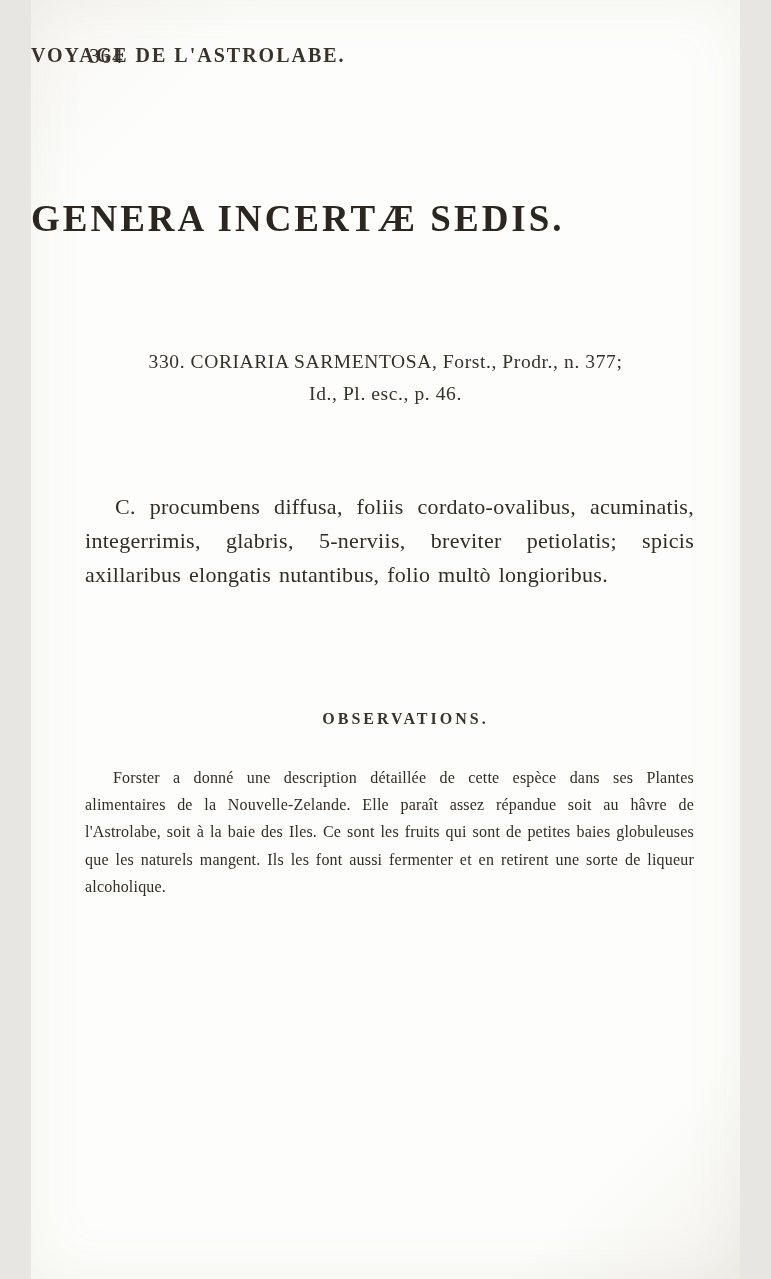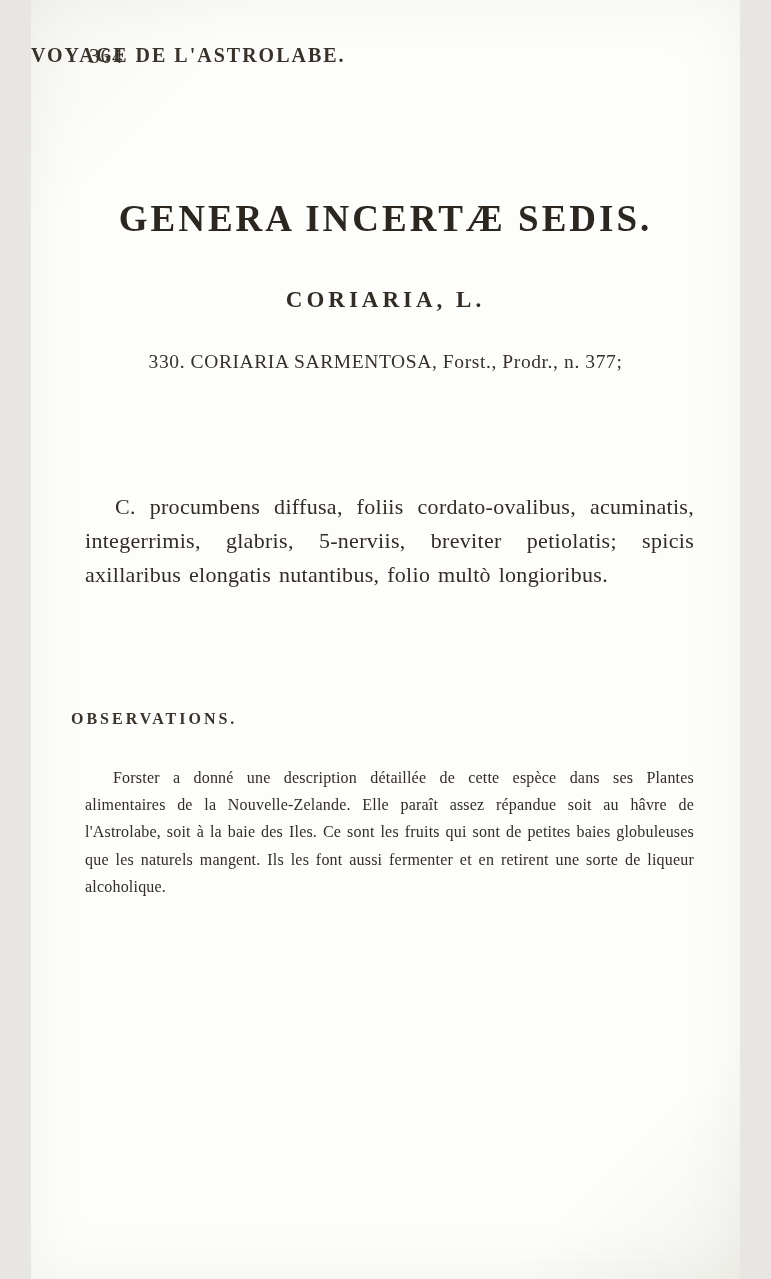--- a/index.html
+++ b/index.html
@@ -41,21 +41,20 @@
     font-size: 20px;
     font-weight: 700;
     letter-spacing: 2px;
     color: #39322a;
   }
   .main-heading {
     position: absolute;
     top: 172px;
     left: 0;
     right: 0;
-    text-align: center;
     font-size: 37px;
     font-weight: 700;
     letter-spacing: 3px;
     color: #2c2620;
   }
   .genus-heading {
     position: absolute;
     top: 268px;
     left: 0;
     right: 0;
@@ -95,20 +94,21 @@
     top: 618px;
     font-size: 22px;
     text-indent: 30px;
     color: #322c24;
   }
   .obs-heading {
     position: absolute;
     top: 694px;
     left: 0;
     right: 0;
+    text-align: center;
     font-size: 16px;
     font-weight: 600;
     letter-spacing: 3px;
     color: #3a332b;
     padding-left: 40px;
   }
   .obs-text {
     top: 748px;
     font-size: 16px;
     line-height: 1.7;
@@ -124,24 +124,24 @@
 
 <div class="page">
 
   <div class="page-header">
     <span class="page-number">364</span>
     <span class="running-title">VOYAGE DE L'ASTROLABE.</span>
   </div>
 
   <h1 class="main-heading">GENERA INCERTÆ SEDIS.</h1>
 
-  <h2 class="genus-heading">CORIARIA, L.</h2>
 
   <div class="species-entry">
     <div>330. CORIARIA SARMENTOSA, Forst., Prodr., n. 377;</div>
+    <div>Id., Pl. esc., p. 46.</div>
   </div>
 
   <p class="body-block latin-desc">C. procumbens diffusa, foliis cordato-ovalibus, acuminatis, integerrimis, glabris, 5-nerviis, breviter petiolatis; spicis axillaribus elongatis nutantibus, folio multò longioribus.</p>
 
 
   <h3 class="obs-heading">OBSERVATIONS.</h3>
 
   <p class="body-block obs-text">Forster a donné une description détaillée de cette espèce dans ses Plantes alimentaires de la Nouvelle-Zelande. Elle paraît assez répandue soit au hâvre de l'Astrolabe, soit à la baie des Iles. Ce sont les fruits qui sont de petites baies globuleuses que les naturels mangent. Ils les font aussi fermenter et en retirent une sorte de liqueur alcoholique.</p>
 
 </div>

